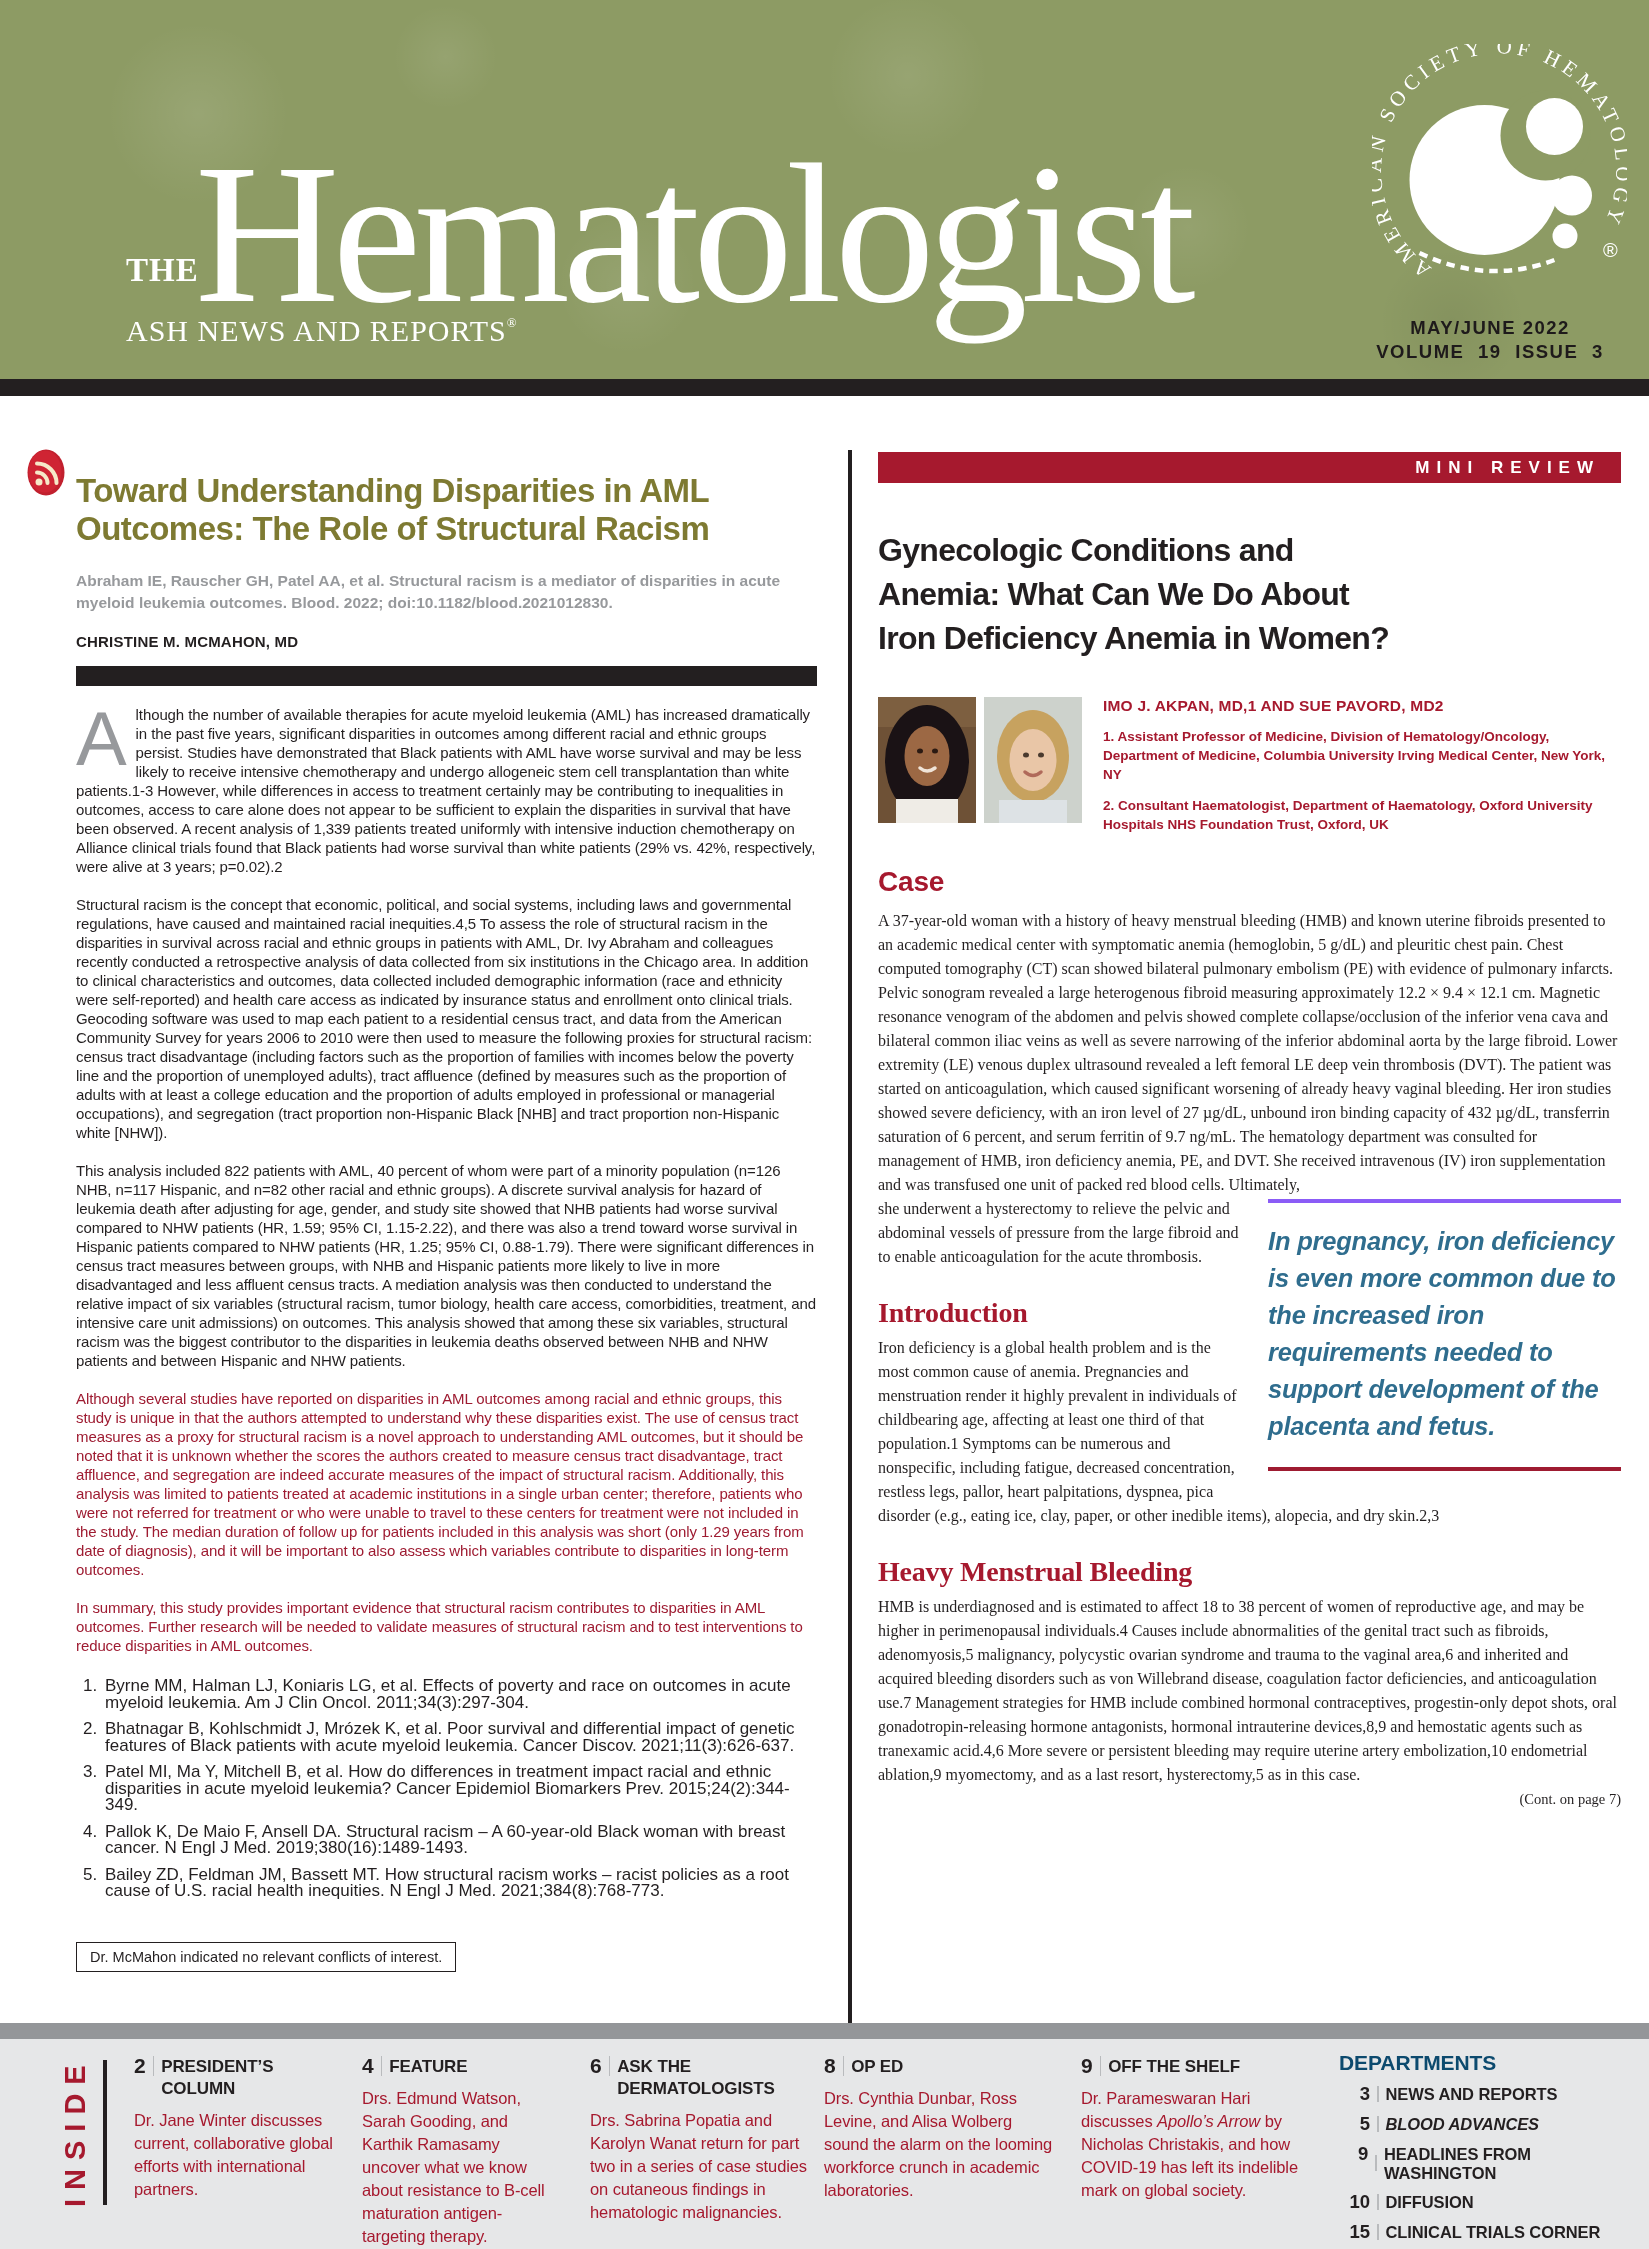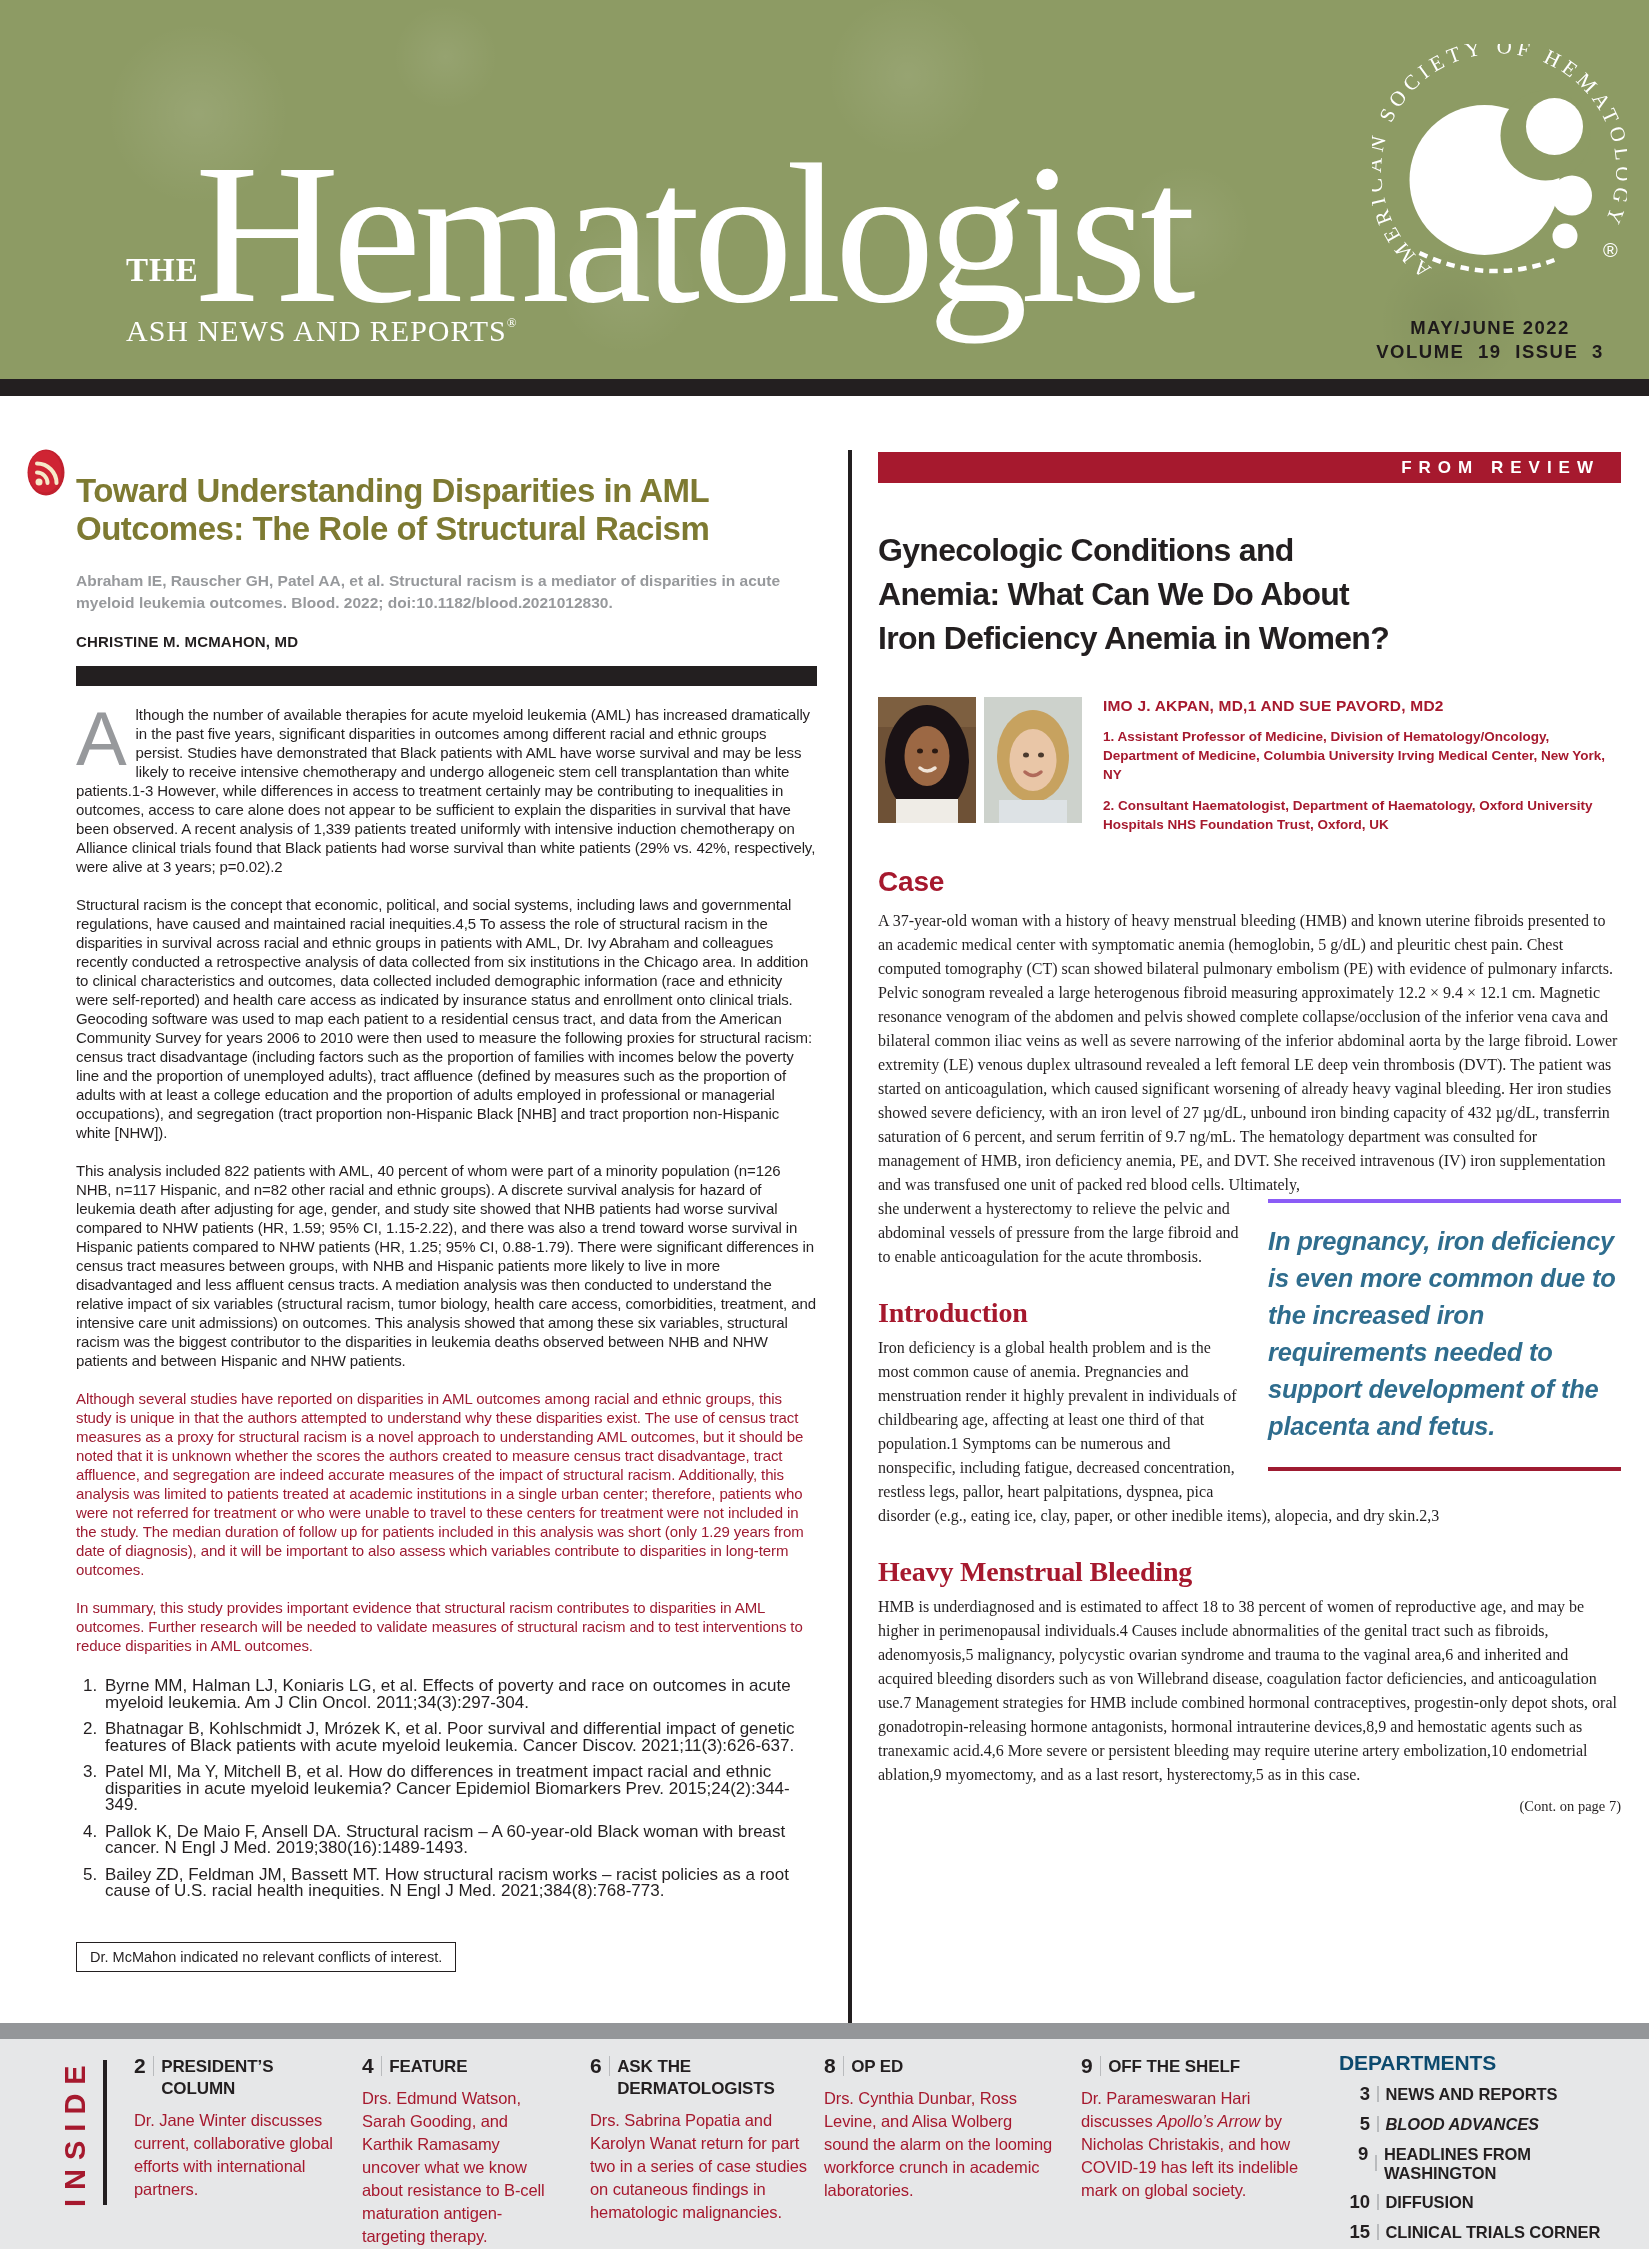--- a/index.html
+++ b/index.html
@@ -57,21 +57,21 @@
   .byline-text{margin-left:13px;width:520px;}
   .r-authors{font-size:15.5px;font-weight:bold;color:#a6192e;letter-spacing:0.2px;}
   .r-affil{margin-top:12px;font-size:13.5px;line-height:19px;font-weight:bold;color:#a6192e;}
   .r-h{margin:32px 0 0 0;font-size:28px;font-weight:bold;color:#a6192e;letter-spacing:-0.2px;}
   .r-body{font-family:"Liberation Serif",serif;font-size:16px;line-height:24px;color:#231f20;}
   .r-body .blk{display:block;margin-top:11px;}
   .pullquote{float:right;width:350px;margin:2px 0 17px 25px;
     border-top:4px solid #8b5cf6;border-bottom:4px solid #9e1b31;padding:20px 3px 22px 0;}
   .pullquote .pq{font-family:"Liberation Sans",sans-serif;font-style:italic;font-weight:bold;
     font-size:25.5px;line-height:37px;color:#2f6d8e;letter-spacing:-0.2px;}
-  .cont-note{text-align:right;font-family:"Liberation Serif",serif;font-size:14.5px;margin-top:7px;color:#231f20;}
+  .cont-note{text-align:right;font-family:"Liberation Serif",serif;font-size:14.5px;color:#231f20;}
 
   
   #inside{position:absolute;left:0;top:2005px;width:1650px;height:245px;}
   #inside .graybar{position:absolute;left:0;top:18px;width:1650px;height:16px;background:#949699;}
   #inside .bg{position:absolute;left:0;top:34px;width:1650px;height:211px;background:#e6e7e8;}
   .inside-label{position:absolute;left:59px;top:202px;transform:rotate(-90deg);transform-origin:top left;
     font-size:29px;font-weight:bold;color:#a6192e;letter-spacing:9px;white-space:nowrap;}
   .inside-line{position:absolute;left:103px;top:55px;width:3.5px;height:145px;background:#231f20;}
   .in-col{position:absolute;top:50px;}
   .in-col .hd{display:flex;align-items:flex-start;}
@@ -152,21 +152,21 @@
       <li>Byrne MM, Halman LJ, Koniaris LG, et al. Effects of poverty and race on outcomes in acute myeloid leukemia. Am J Clin Oncol. 2011;34(3):297-304.</li>
       <li>Bhatnagar B, Kohlschmidt J, Mrózek K, et al. Poor survival and differential impact of genetic features of Black patients with acute myeloid leukemia. Cancer Discov. 2021;11(3):626-637.</li>
       <li>Patel MI, Ma Y, Mitchell B, et al. How do differences in treatment impact racial and ethnic disparities in acute myeloid leukemia? Cancer Epidemiol Biomarkers Prev. 2015;24(2):344-349.</li>
       <li>Pallok K, De Maio F, Ansell DA. Structural racism – A 60-year-old Black woman with breast cancer. N Engl J Med. 2019;380(16):1489-1493.</li>
       <li>Bailey ZD, Feldman JM, Bassett MT. How structural racism works – racist policies as a root cause of U.S. racial health inequities. N Engl J Med. 2021;384(8):768-773.</li>
     </ol>
     <div class="disclosure">Dr. McMahon indicated no relevant conflicts of interest.</div>
   </section>
 
   <section id="right-col">
-    <div class="kicker">FROM REVIEW</div>
+    <div class="kicker">MINI REVIEW</div>
     <h2 class="r-title">
       <div>Gynecologic Conditions and</div>
       <div>Anemia: What Can We Do About</div>
       <div>Iron Deficiency Anemia in Women?</div>
     </h2>
 
     <div class="byline-row">
       <svg width="98" height="126" viewBox="0 0 196 252">
         <rect width="196" height="252" fill="#6e5136"></rect>
         <rect width="196" height="60" fill="#7d5f40"></rect>

